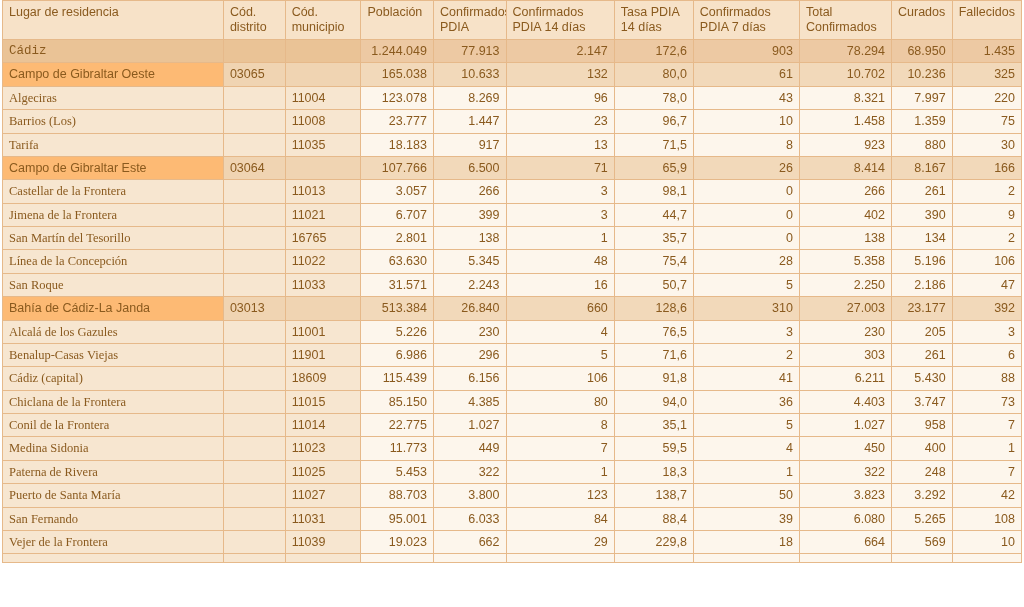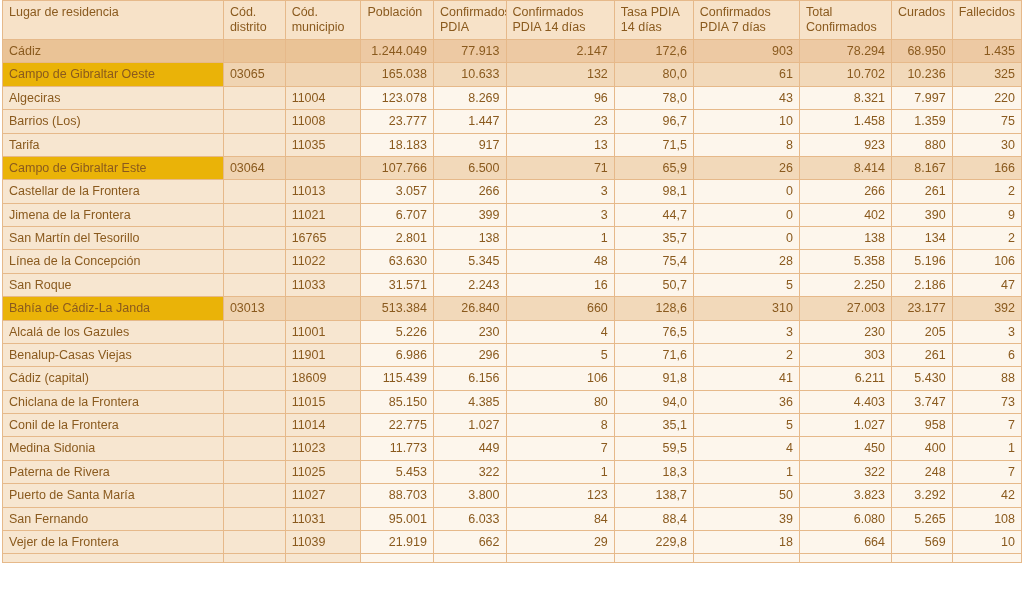--- a/index.html
+++ b/index.html
@@ -59,29 +59,29 @@
   col.c-cur    { width: 56px; }
   col.c-fall   { width: 64px; }
 
   .num { text-align: right; }
   .ctr { text-align: left; }
 
   
   tr.lvl-0 td { background: #edc9a3; }
   tr.lvl-1 td { background: #f2d9ba; }
   tr.lvl-2 td { background: #fdf6ec; }
-  tr.lvl-2 td.name { background: #f7e6d0; }
-  tr.lvl-1 td.name { background: #eab308; }
+  tr.lvl-2 td.name { background: #f7e6d0; font-family: Liberation Serif, serif; }
+  tr.lvl-1 td.name { background: #fdba74; }
   tr.lvl-0 td.name { background: #eac396; }
   tr.lvl-2 td.dist, tr.lvl-2 td.muni { background: #f7e6d0; }
   tr.lvl-1 td.dist, tr.lvl-1 td.muni { background: #f0d4b2; }
   tr.lvl-0 td.dist, tr.lvl-0 td.muni { background: #eac396; }
 
   td.name { white-space: normal; }
-  .ind-0 { padding-left: 8px; }
+  .ind-0 { padding-left: 8px; font-family: Liberation Mono, monospace; }
   .ind-1 { padding-left: 24px; }
   .ind-2 { padding-left: 44px; }
   .last-partial td { height: 8px; padding: 0; }
 </style>
 </head>
 <body>
 
 <div class="table-wrap">
   <table class="data-table">
     <colgroup>
@@ -383,21 +383,21 @@
           <td class="num">88,4</td>
           <td class="num">39</td>
           <td class="num">6.080</td>
           <td class="num">5.265</td>
           <td class="num">108</td>
         </tr>
         <tr class="lvl-2">
           <td class="name ind-2"><span>Vejer de la Frontera</span></td>
           <td class="dist ctr"></td>
           <td class="muni ctr">11039</td>
-          <td class="num">21.919</td>
+          <td class="num">19.023</td>
           <td class="num">662</td>
           <td class="num">29</td>
           <td class="num">229,8</td>
           <td class="num">18</td>
           <td class="num">664</td>
           <td class="num">569</td>
           <td class="num">10</td>
         </tr>
         <tr class="lvl-2 last-partial">
           <td class="name"></td>

